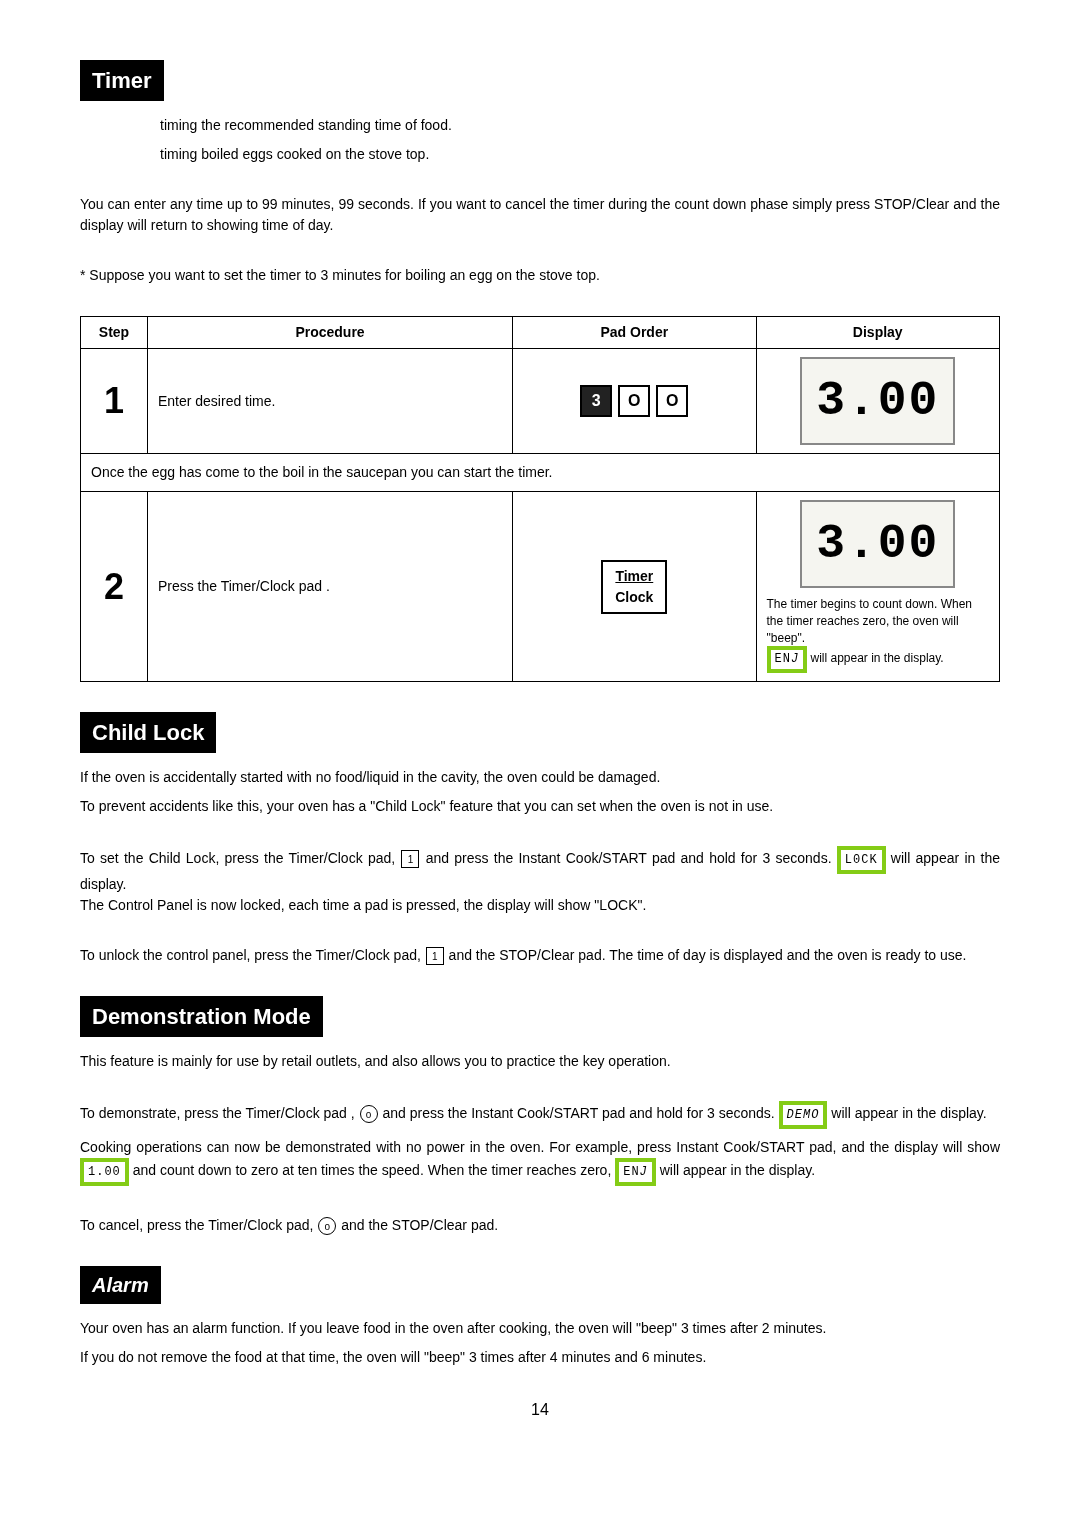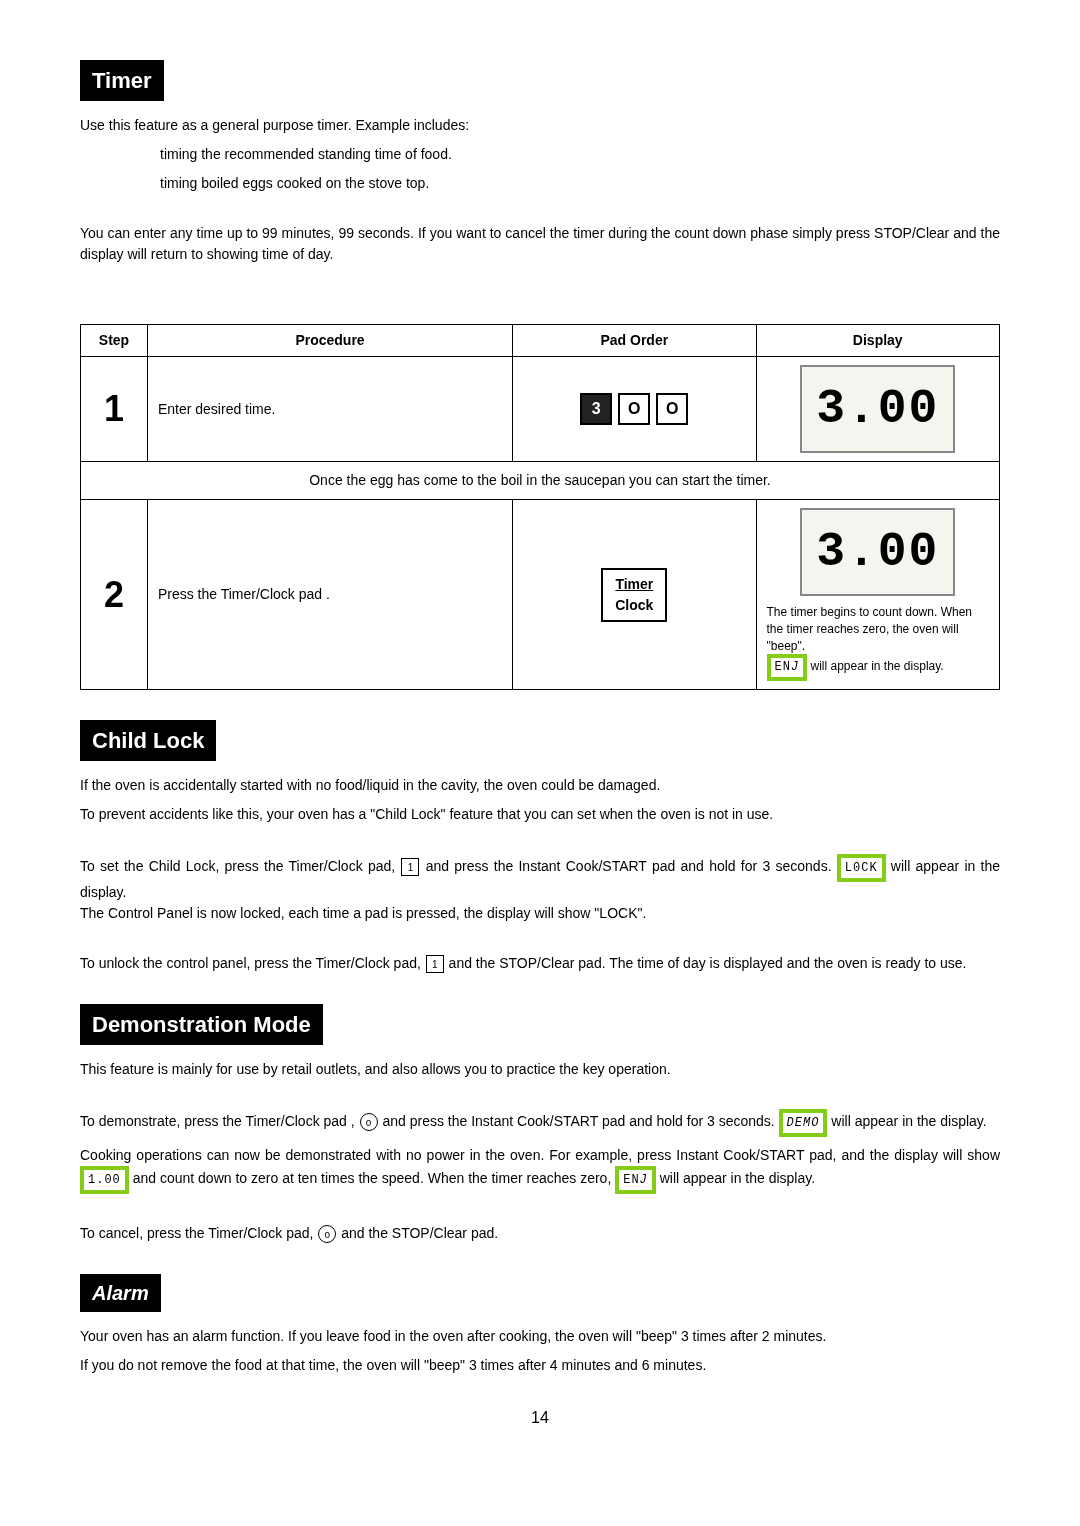--- a/index.html
+++ b/index.html
@@ -150,21 +150,21 @@
       display: inline-block;
       background: #f5f5f0;
       min-width: 130px;
       text-align: center;
     }
 
     
     .span-row td {
       border: 1px solid #000;
       padding: 8px 10px;
-      text-align: center;
+      text-align: left;
       font-style: normal;
     }
 
     
     .display-text {
       border: 4px solid #84cc16;
       padding: 1px 4px;
       font-family: 'Courier New', monospace;
       font-size: 12px;
       letter-spacing: 1px;
@@ -217,26 +217,26 @@
       text-align: left;
       line-height: 1.4;
     }
   </style>
 </head>
 <body>
 
 <div class="section-block">
   <div class="section-header">Timer</div>
 
-  <p>Use this feature as a general purpose timer. Example includes:</p>
   <p class="indent">timing the recommended standing time of food.</p>
   <p class="indent">timing boiled eggs cooked on the stove top.</p>
   <br>
   <p>You can enter any time up to 99 minutes, 99 seconds. If you want to cancel the timer during the count down phase simply press STOP/Clear and the display will return to showing time of day.</p>
   <br>
+  <p>* Suppose you want to set the timer to 3 minutes for boiling an egg on the stove top.</p>
 
   <table class="timer-table">
     <thead>
       <tr>
         <th class="step-col">Step</th>
         <th class="proc-col">Procedure</th>
         <th class="pad-col">Pad Order</th>
         <th class="disp-col">Display</th>
       </tr>
     </thead>

